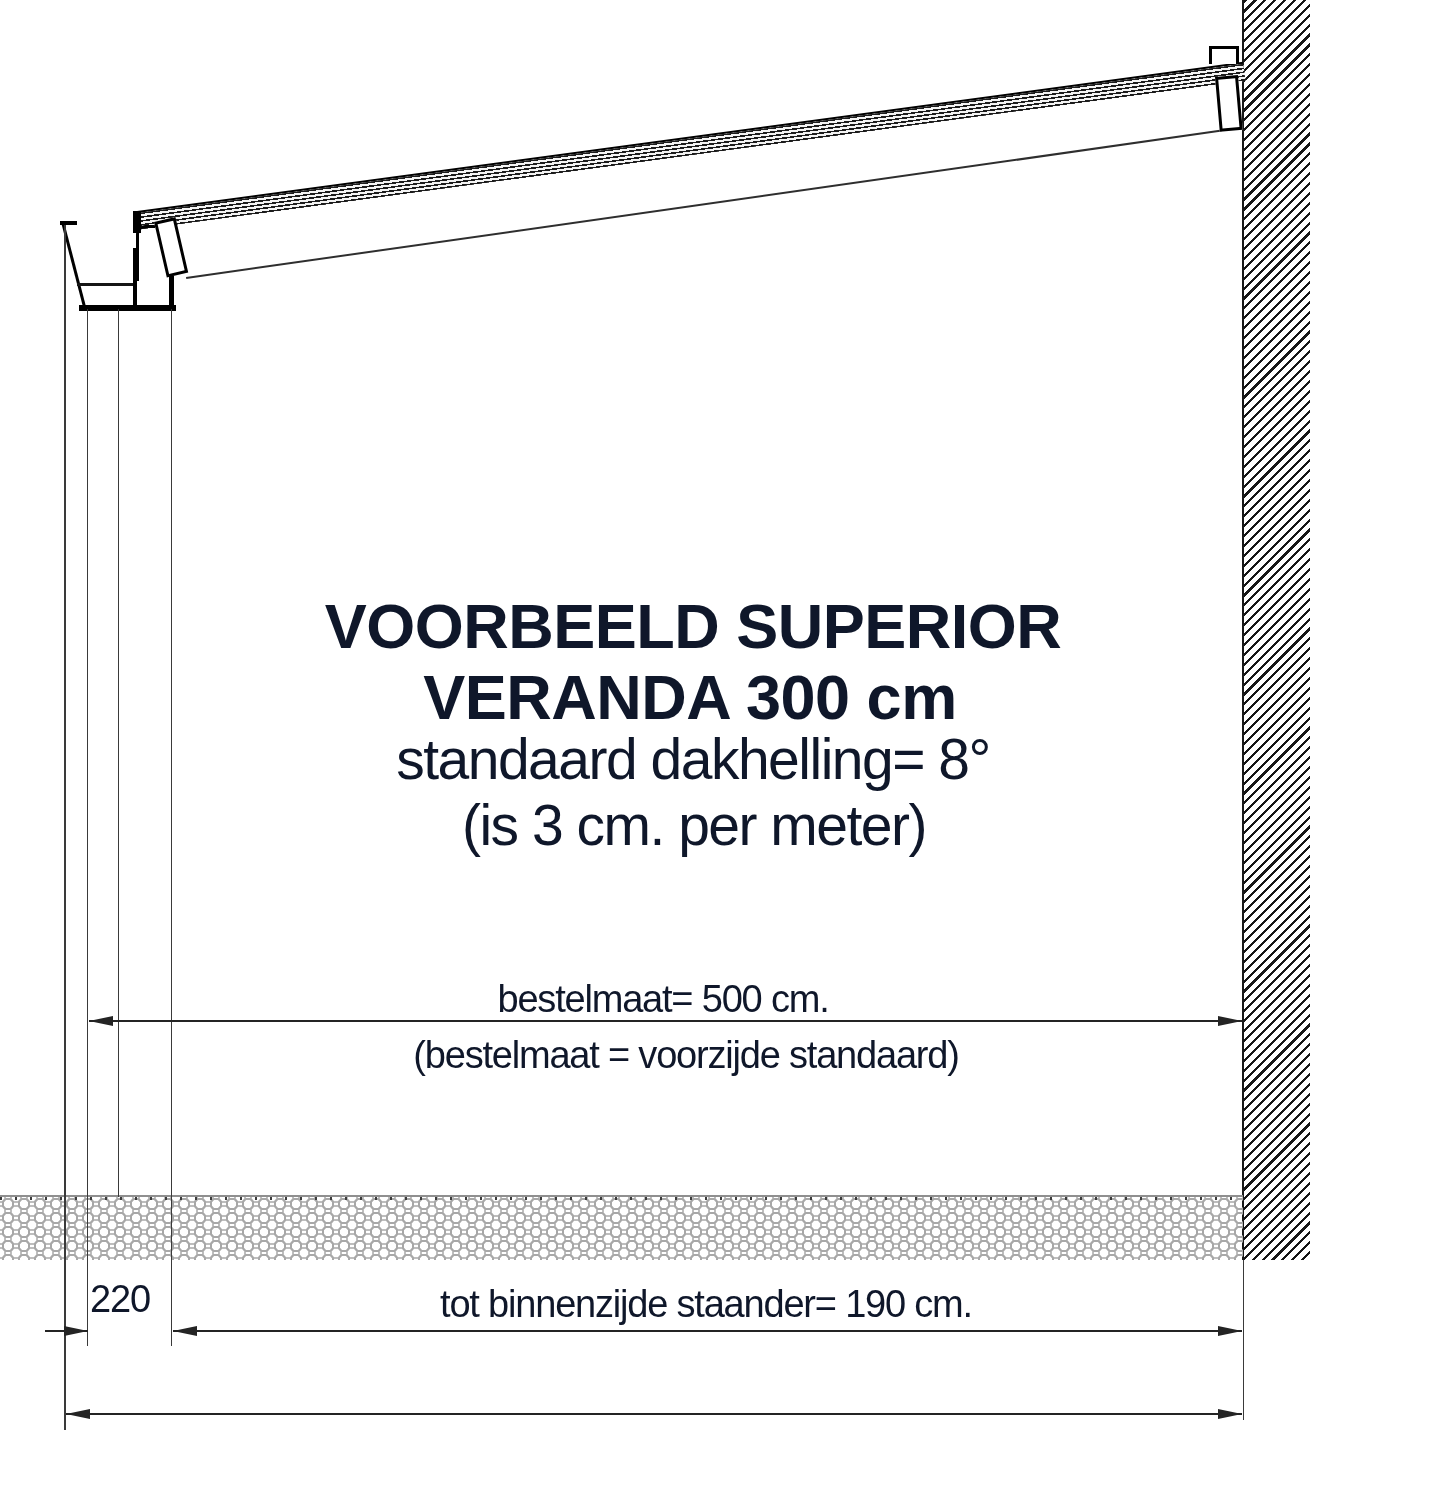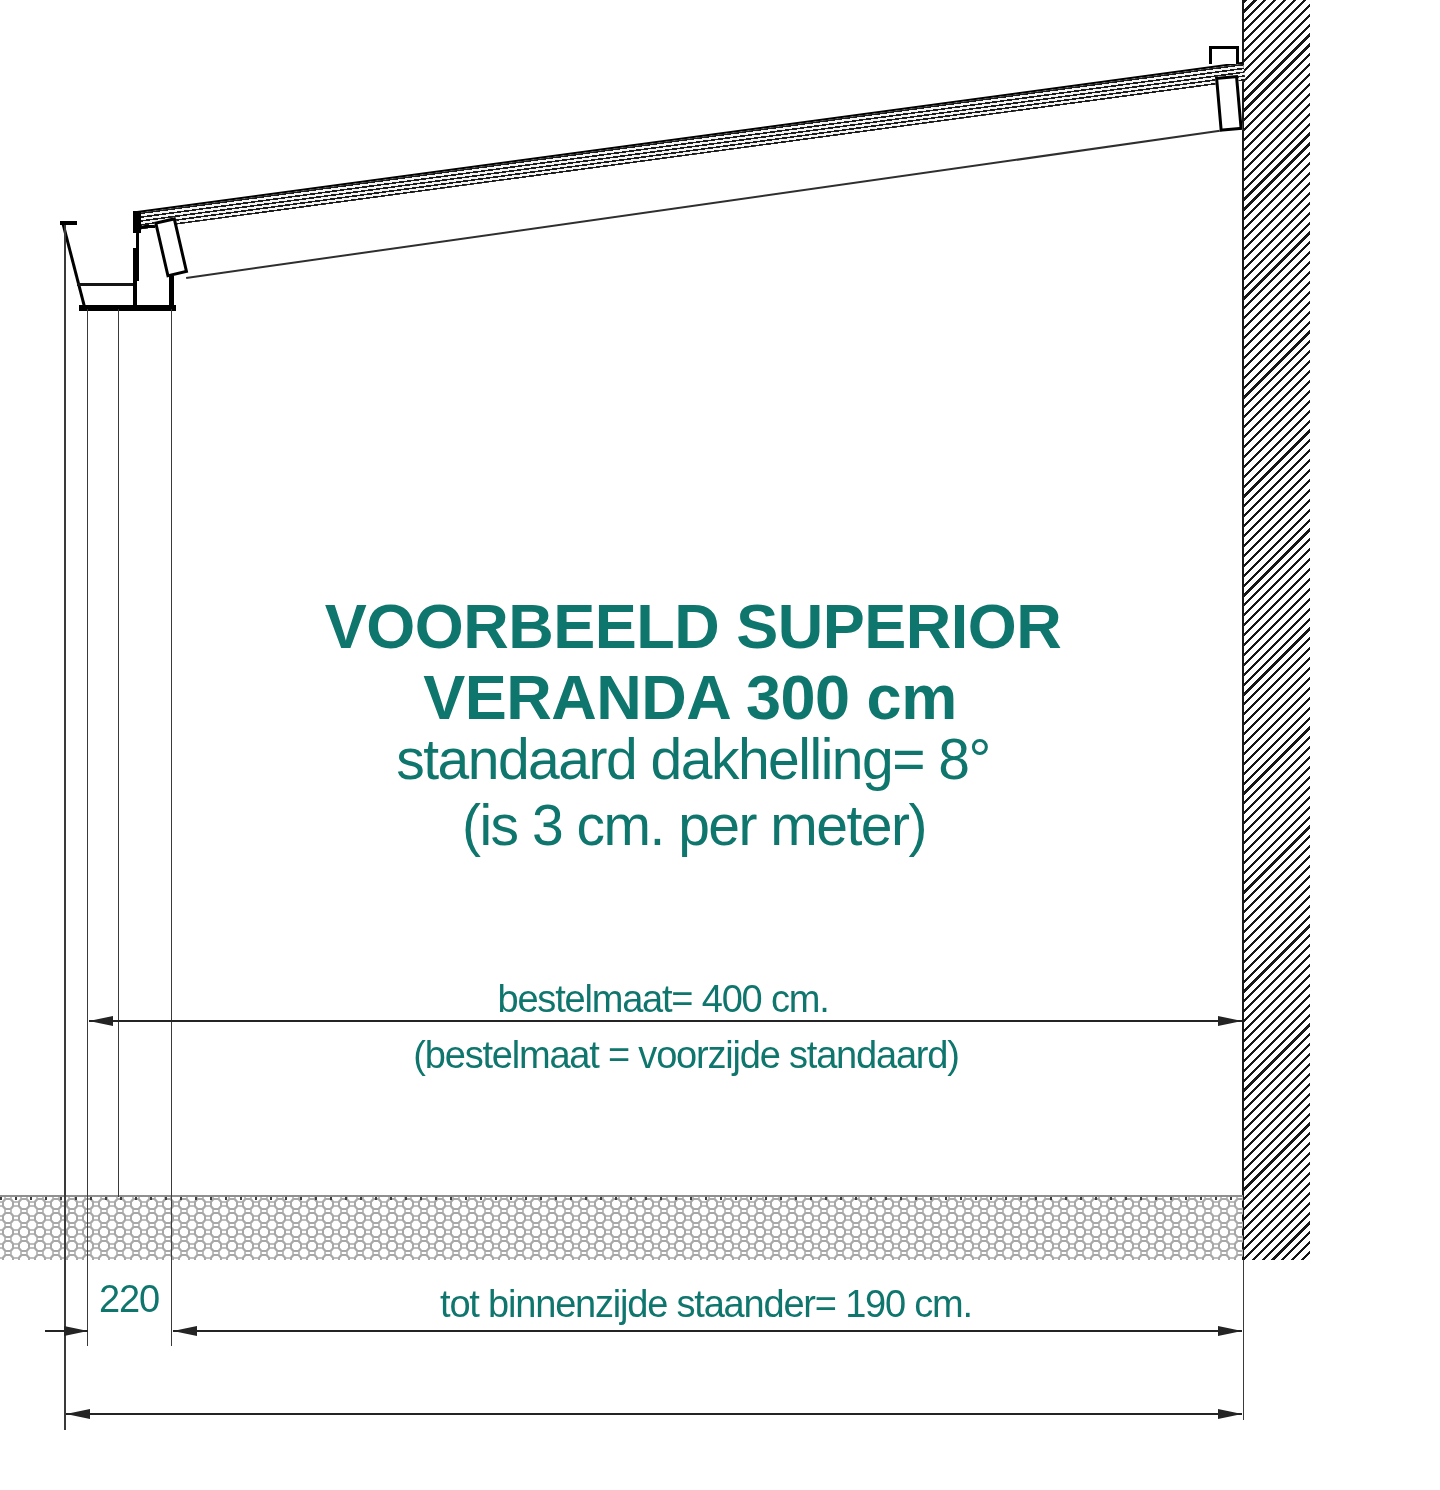--- a/index.html
+++ b/index.html
@@ -61,31 +61,31 @@
   .dim .ah{position:absolute;top:-4.5px;width:0;height:0;
         border-top:5.5px solid transparent;border-bottom:5.5px solid transparent;}
   .dim .ah-left{left:0;border-right:24px solid #242424;}
   .dim .ah-right{right:0;border-left:24px solid #242424;}
   .dim-bestelmaat{left:89px;top:1020px;width:1153px;}
   .dim-220-tail{left:45px;top:1330px;width:43px;}
   .dim-278{left:173px;top:1330px;width:1069px;}
   .dim-goot{left:66px;top:1413px;width:1176px;}
 
   
-  .txt{position:absolute;white-space:nowrap;transform:translateX(-50%);color:#0f766e;}
+  .txt{position:absolute;white-space:nowrap;transform:translateX(-50%);color:#0f172a;}
   .title-bold{font-size:63px;font-weight:bold;letter-spacing:-0.5px;}
   .title-reg{font-size:57px;letter-spacing:-1.5px;text-align:center;}
   .dim-label{font-size:38px;letter-spacing:-1.2px;}
   .tt1{left:693px;top:590px;}
   .tt2{left:690px;top:661px;}
   .tt3{left:693px;top:726px;}
   .tt4{left:694px;top:792px;}
   .dl1{left:663px;top:978px;}
   .dl2{left:686px;top:1034px;}
-  .dl3{left:129px;top:1278px;}
+  .dl3{left:120px;top:1278px;}
   .dl4{left:706px;top:1283px;}
   .dl5{left:652px;top:1367px;}
 </style>
 </head>
 <body>
 
 <div class="page">
 
   <div class="wall"></div>
   <div class="ground">
@@ -128,18 +128,18 @@
   <div class="dim dim-goot">
     <div class="ah ah-left"></div>
     <div class="ah ah-right"></div>
   </div>
 
   <div class="txt title-bold tt1">VOORBEELD SUPERIOR</div>
   <div class="txt title-bold tt2">VERANDA 300 cm</div>
   <div class="txt title-reg tt3">standaard dakhelling= 8°</div>
   <div class="txt title-reg tt4">(is 3 cm. per meter)</div>
 
-  <div class="txt dim-label dl1">bestelmaat= 400 cm.</div>
+  <div class="txt dim-label dl1">bestelmaat= 500 cm.</div>
   <div class="txt dim-label dl2">(bestelmaat = voorzijde standaard)</div>
   <div class="txt dim-label dl3">220</div>
   <div class="txt dim-label dl4">tot binnenzijde staander= 190 cm.</div>
 
 </div>
 
 </body></html>

